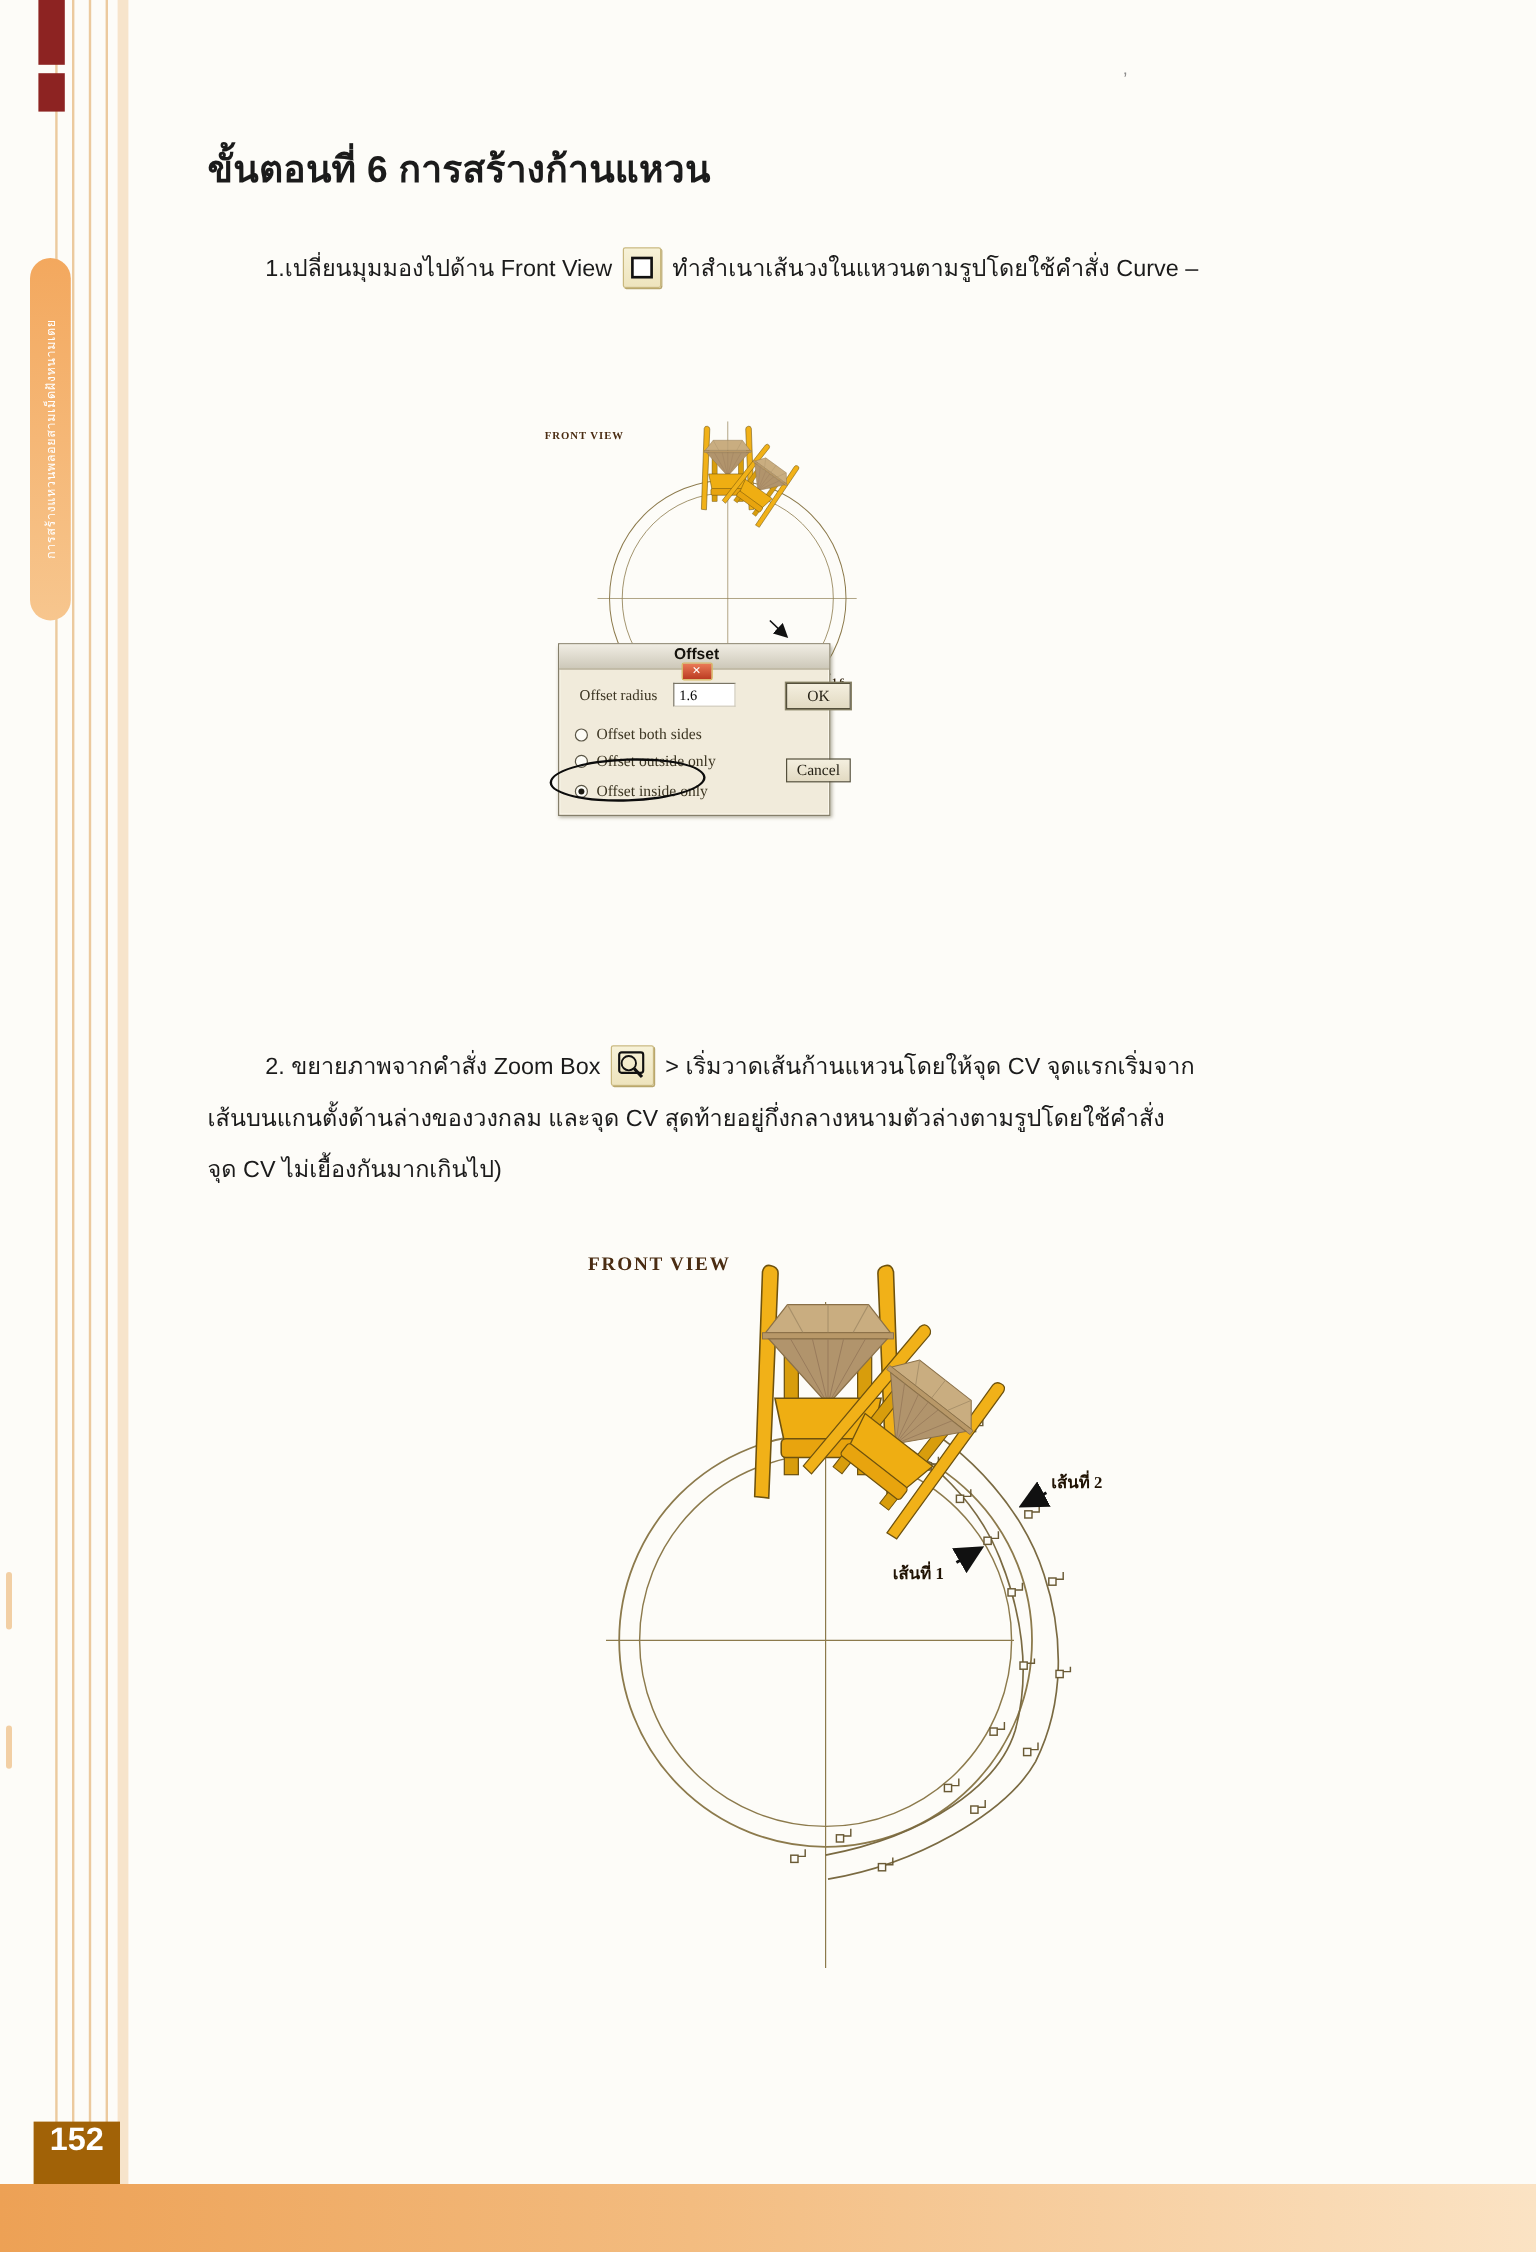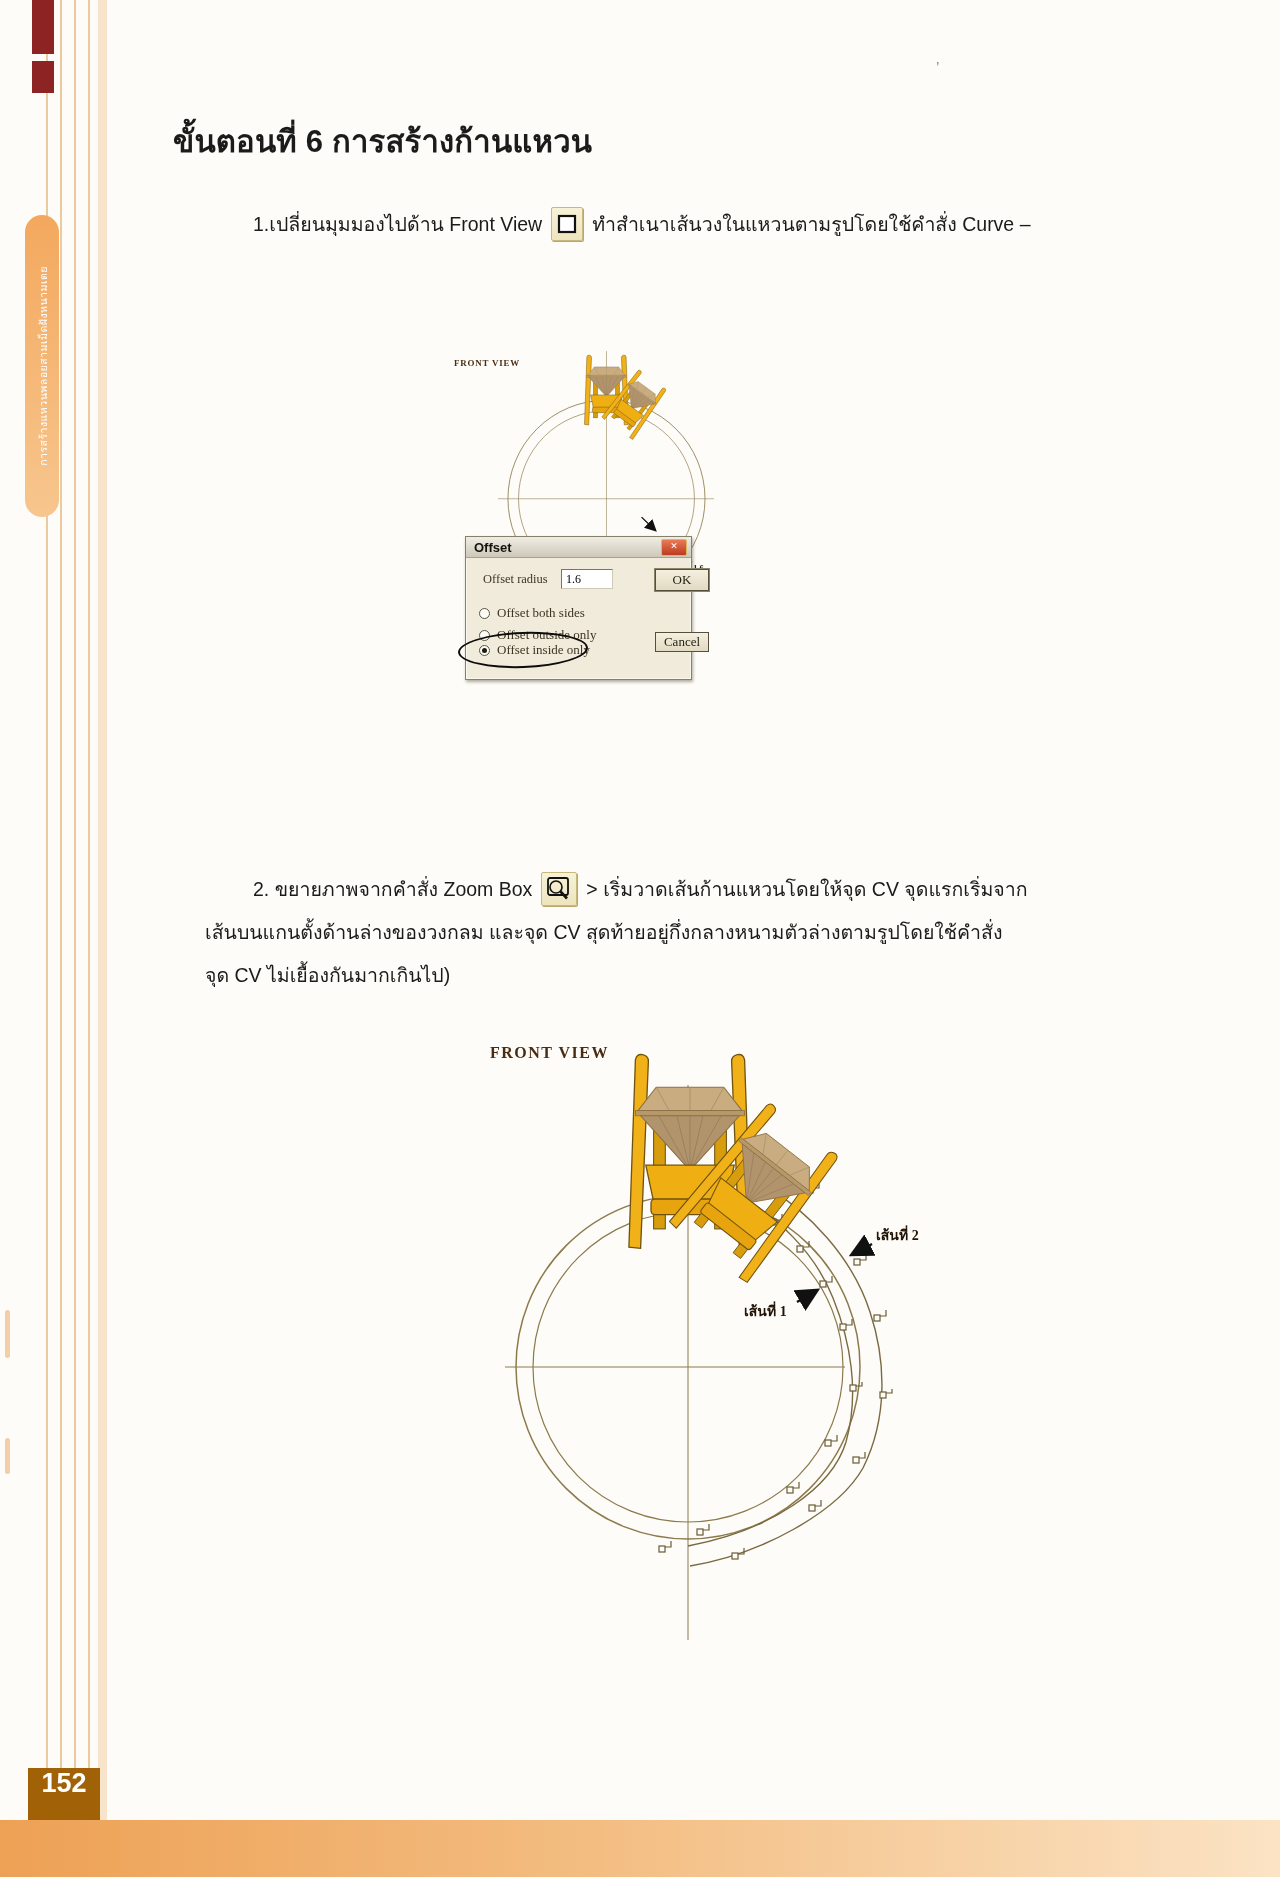--- a/index.html
+++ b/index.html
@@ -13,35 +13,35 @@
             background:linear-gradient(180deg,#f3a85e,#f7c68e);display:flex;align-items:center;justify-content:center;}
   .side-tab span{writing-mode:vertical-rl;transform:rotate(180deg);color:#fff;font-size:10.5px;letter-spacing:.5px;white-space:nowrap;}
   .left-tick{position:absolute;left:5px;width:5px;background:#f2cfa4;border-radius:3px;}
   .pagenum-box{position:absolute;left:28px;top:1768px;width:72px;height:52px;background:#a16207;
                display:flex;justify-content:center;color:#fff;font-weight:bold;font-size:27px;}
   .bottom-band{position:absolute;left:0;right:0;bottom:0;height:57px;
                background:linear-gradient(90deg,#eda155 0%,#f3bc80 45%,#fbe3c4 100%);}
   .stray-mark{position:absolute;left:936px;top:58px;color:#8a8a8a;font-size:15px;}
   
   .heading{position:absolute;left:173px;top:116px;font-size:31px;font-weight:bold;letter-spacing:.2px;}
-  .para{position:absolute;left:173px;width:905px;font-size:19.5px;line-height:43px;margin-left:32px;}
+  .para{position:absolute;left:173px;width:905px;font-size:19.5px;line-height:43px;}
   .para .line{white-space:nowrap;}
   .indent{padding-left:48px;}
   .bold{font-weight:bold;margin-left:10px;}
   .tool-icon{display:inline-block;vertical-align:middle;margin:0 9px 4px 9px;
              background:linear-gradient(180deg,#f7f2d8,#eee4bd);border:1px solid #c9b87e;
              box-shadow:1px 1px 0 #b9a76d;border-radius:2px;}
   
   .figsvg{position:absolute;}
   
   .dialog{position:absolute;left:465px;top:536px;width:225px;height:142px;background:#f1ebdb;
           border:1px solid #857f6b;box-shadow:1px 2px 3px rgba(80,70,40,.45), inset 0 0 0 1px #fbf7ec;z-index:5;
           font-family:"Liberation Serif","DejaVu Serif",serif;}
   .dlg-title{height:20px;background:linear-gradient(180deg,#f0ede3,#cdc8b9);border-bottom:1px solid #a9a28c;
-             display:flex;align-items:center;padding:0 4px 0 8px;}
+             display:flex;align-items:center;padding:0 4px 0 8px;flex-direction:column;}
   .dlg-title .t{font-size:13px;font-weight:bold;color:#14120c;flex:1;font-family:"Liberation Sans",sans-serif;}
   .dlg-close{width:24px;height:15px;background:linear-gradient(180deg,#ea7a56,#bb3b22);border:1px solid #d8b860;
              border-radius:2px;color:#fff;font-size:9px;line-height:13px;text-align:center;cursor:default;}
   .dlg-row1{position:absolute;left:0;top:32px;width:100%;}
   .dlg-label{position:absolute;left:17px;top:3px;font-size:12.5px;color:#3c3522;}
   .dlg-input{position:absolute;left:95px;top:0;width:46px;height:18px;background:#fff;border:1px solid #7a7565;
              border-right-color:#cfc9b8;border-bottom-color:#cfc9b8;font-size:12px;padding:0 0 0 4px;
              font-family:"Liberation Serif",serif;}
   .btn{position:absolute;background:linear-gradient(180deg,#f4efdf,#e2dac2);border:1px solid #55503c;
        font-size:13px;text-align:center;font-family:"Liberation Serif",serif;color:#262216;margin-left:29px;}
@@ -142,21 +142,21 @@
       <input class="dlg-input" readonly="" value="1.6" style="">
       <div class="btn ok">OK</div>
       <div class="btn cancel">Cancel</div>
     </div>
     <div class="radio-row" style="top:66px">
       <span class="radio"></span><span class="rl">Offset both sides</span>
     </div>
     <div class="radio-row" style="top:88px">
       <span class="radio"></span><span class="rl">Offset outside only</span>
     </div>
-    <div class="radio-row" style="top:103px">
+    <div class="radio-row" style="top:113px">
       <span class="radio sel"></span><span class="rl">Offset inside only</span>
     </div>
   </div>
   <div class="annot-ellipse"></div>
 
   <div class="para" style="top:868px">
     <div class="line indent">
       <span>2. ขยายภาพจากคำสั่ง Zoom Box</span><span class="tool-icon" style="width:34px;height:32px">
         <svg width="34" height="32" viewBox="0 0 34 32">
           <rect x="6" y="5" width="20" height="17" rx="2" fill="none" stroke="#111" stroke-width="1.8"></rect>

